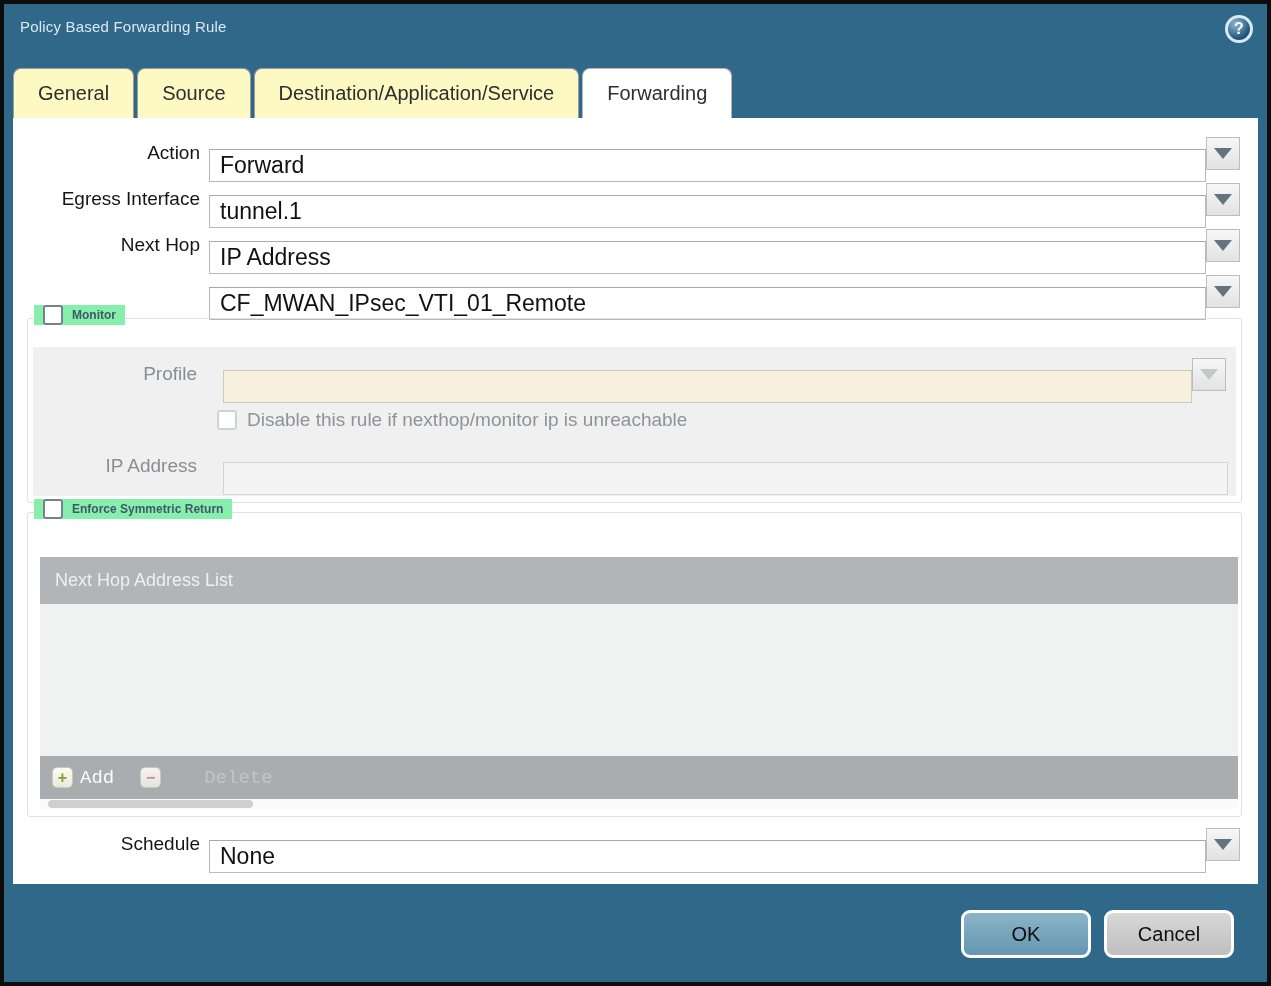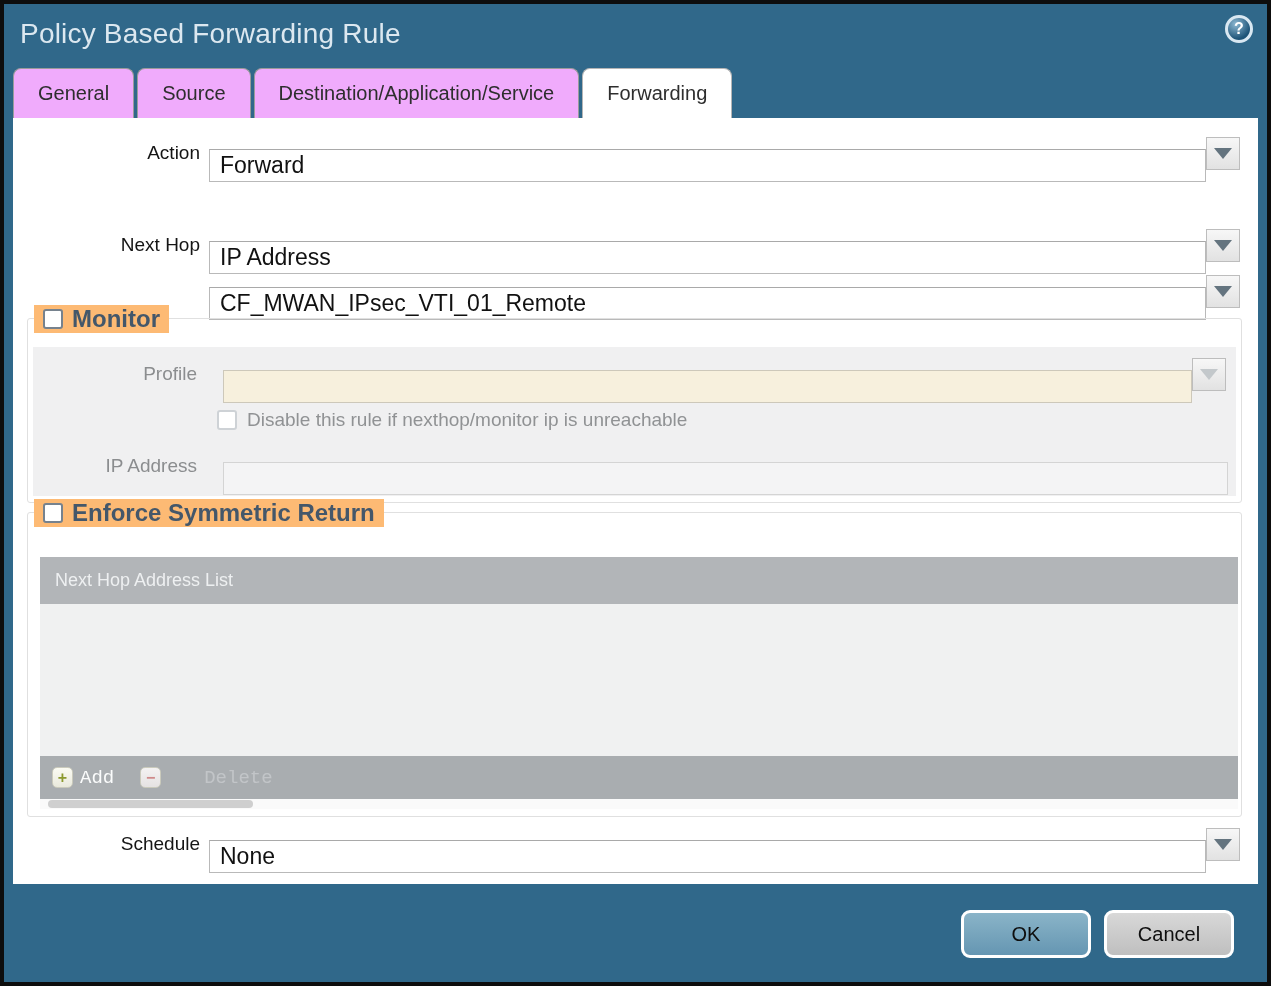--- a/index.html
+++ b/index.html
@@ -4,33 +4,33 @@
 <style>
   * { box-sizing: border-box; }
   body { margin: 0; font-family: "Liberation Sans", sans-serif; background: #222; }
 
   .window {
     position: relative; width: 1271px; height: 986px;
     background: #30688a; border: 4px solid #0d0d0d; overflow: hidden;
   }
 
   
-  .title { position: absolute; left: 16px; top: 14px; font-size: 28px; color: #dce8f0; letter-spacing: .2px; }
+  .title { position: absolute; left: 16px; top: 14px; font-size: 15px; color: #dce8f0; letter-spacing: .2px; }
   .help-btn {
     position: absolute; right: 14px; top: 11px; width: 28px; height: 28px; border-radius: 50%;
     background: radial-gradient(circle at 35% 28%, #8db8d2, #1d5377 70%);
     border: 3px solid #d9e8f2; color: #fff; font-size: 16px; font-weight: bold;
     display: flex; align-items: center; justify-content: center; cursor: pointer;
   }
 
   
   .tabs { position: absolute; left: 9px; top: 64px; display: flex; gap: 3px; align-items: flex-end; z-index: 2; }
   .tab {
     height: 50px; padding: 0 24px; display: flex; align-items: center;
-    font-size: 20px; color: #2e2e2e; background: #f0abfc;
+    font-size: 20px; color: #2e2e2e; background: #fef9c3;
     border: 1px solid #9b9b9b; border-bottom: none; border-radius: 8px 8px 0 0; cursor: pointer;
   }
   .tab.active { background: #ffffff; border-color: #b5b5b5; }
 
   
   .content { position: absolute; left: 9px; top: 114px; width: 1245px; height: 766px; background: #fff; }
 
   .frow { position: absolute; display: flex; align-items: center; height: 34px; left: 0; }
   .flabel { width: 196px; text-align: right; padding-right: 9px; font-size: 19px; color: #151515; }
   .finput {
@@ -41,22 +41,22 @@
     width: 34px; height: 33px; margin-left: 0px; flex: none; cursor: pointer;
     background: linear-gradient(#f7f7f7, #e2e2e2); border: 1px solid #bdbdbd;
     display: flex; align-items: center; justify-content: center;
   }
   .arrow { width: 0; height: 0; border-left: 9px solid transparent; border-right: 9px solid transparent; border-top: 11px solid #64747f; }
   .arrow.dis { border-top-color: #c3c8cb; }
 
   
   .fs { position: absolute; border: 1px solid #e0e0e0; border-radius: 3px; }
   .legend {
-    position: absolute; top: -14px; left: 6px; background: #fdba74; padding: 0 9px;
-    display: flex; align-items: center; gap: 9px; font-size: 24px; font-weight: bold; color: #44576a;
+    position: absolute; top: -14px; left: 6px; background: #86efac; padding: 0 9px;
+    display: flex; align-items: center; gap: 9px; font-size: 12px; font-weight: bold; color: #44576a;
   }
   .cbx { width: 20px; height: 20px; border: 2px solid #76828e; border-radius: 3px; background: #fff; cursor: pointer; flex: none; }
   .cbx.dis { border-color: #ced2d6; cursor: default; }
 
   .panel { position: absolute; left: 5px; right: 5px; top: 28px; bottom: 6px; background: #f0f0f1; }
   .prow { position: absolute; display: flex; align-items: center; height: 34px; left: 0; }
   .plabel { width: 190px; text-align: right; padding-right: 26px; font-size: 19px; color: #8b8d8f; }
   .beige { background: #f7f0dd; border: 1px solid #cdc8ba; }
   .disinput { background: #f4f4f5; border: 1px solid #d4d4d4; }
   .dislabel { font-size: 19px; color: #909294; margin-left: 10px; }
@@ -107,20 +107,27 @@
   <div class="content">
 
     <div class="frow" style="top:18px;">
       <div class="flabel">Action</div>
       <div class="finput" style="width:997px;">Forward</div>
       <div class="ddbtn">
           <div class="arrow"></div>
         </div>
     </div>
 
+    <div class="frow" style="top:64px;">
+      <div class="flabel">Egress Interface</div>
+      <div class="finput" style="width:997px;">tunnel.1</div>
+      <div class="ddbtn">
+          <div class="arrow"></div>
+        </div>
+    </div>
 
     <div class="frow" style="top:110px;">
       <div class="flabel">Next Hop</div>
       <div class="finput" style="width:997px;">IP Address</div>
       <div class="ddbtn">
           <div class="arrow"></div>
         </div>
     </div>
 
     <div class="frow" style="top:156px;">

